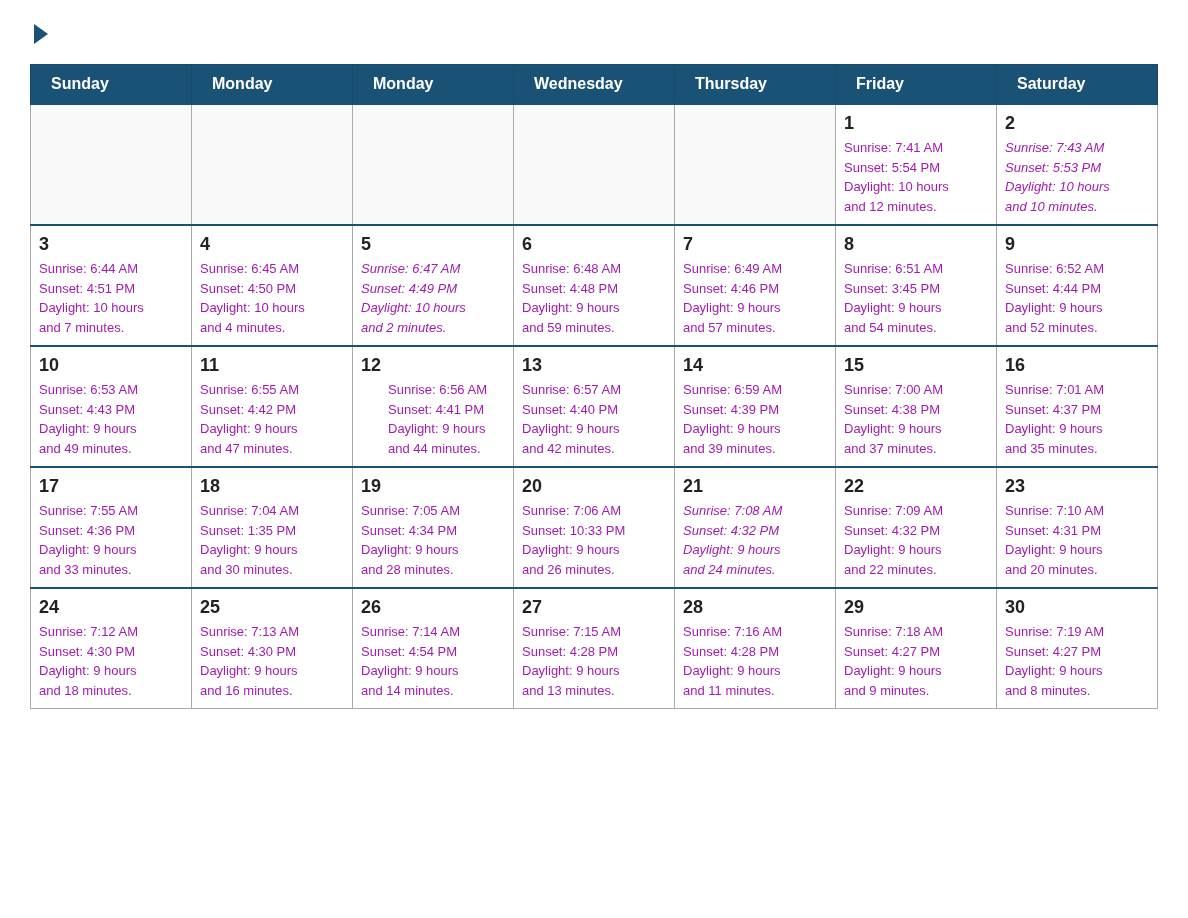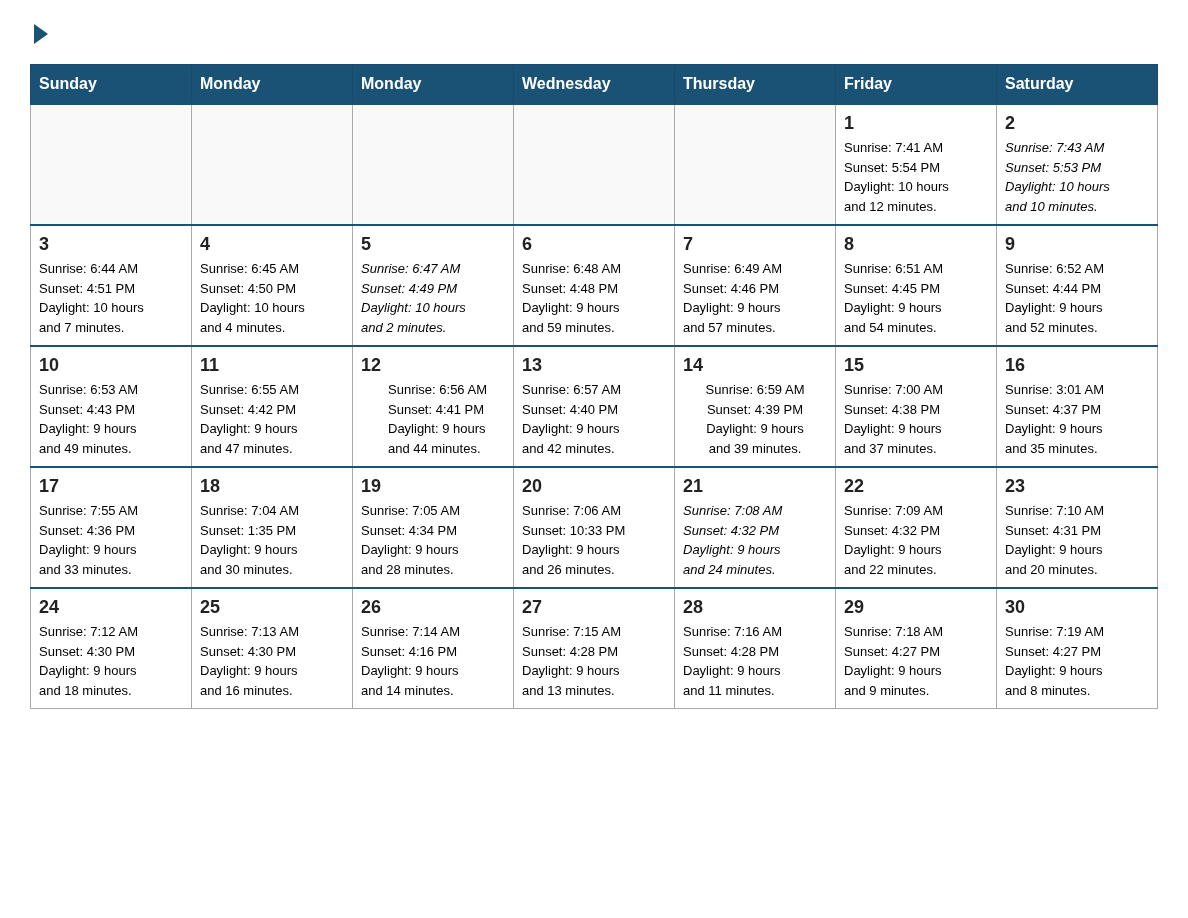--- a/index.html
+++ b/index.html
@@ -63,21 +63,21 @@
     .calendar {
       width: 100%;
       border-collapse: collapse;
       border: 1px solid #999;
     }
     .calendar thead tr th {
       background-color: #1a5276;
       color: #fff;
       font-size: 16px;
       font-weight: bold;
-      padding: 10px 8px;
+      padding: 10px 20px;
       text-align: left;
       border: 1px solid #1a4a6b;
     }
     .calendar tbody tr td {
       vertical-align: top;
       border: 1px solid #aaa;
       padding: 8px 8px;
       width: 14.28%;
       min-height: 110px;
     }
@@ -86,21 +86,21 @@
     }
     .day-number {
       font-size: 18px;
       font-weight: bold;
       color: #222;
       display: block;
       margin-bottom: 4px;
     }
     .day-info {
       font-size: 13px;
-      color: #000000;
+      color: #a21caf;
       line-height: 1.5;
     }
     .empty-cell {
       background: #f9f9f9;
     }
   </style>
 </head>
 <body>
 
 <div class="header-area">
@@ -183,21 +183,21 @@
         <td>
           <span class="day-number">7</span>
           <div class="day-info" style="white-space: pre-line;">Sunrise: 6:49 AM
 Sunset: 4:46 PM
 Daylight: 9 hours
 and 57 minutes.</div>
         </td>
         <td>
           <span class="day-number">8</span>
           <div class="day-info" style="white-space: pre-line;">Sunrise: 6:51 AM
-Sunset: 4:45 PM
+Sunset: 3:45 PM
 Daylight: 9 hours
 and 54 minutes.</div>
         </td>
         <td>
           <span class="day-number">9</span>
           <div class="day-info" style="white-space: pre-line;">Sunrise: 6:52 AM
 Sunset: 4:44 PM
 Daylight: 9 hours
 and 52 minutes.</div>
         </td>
@@ -226,35 +226,35 @@
         </td>
         <td>
           <span class="day-number">13</span>
           <div class="day-info" style="white-space: pre-line;">Sunrise: 6:57 AM
 Sunset: 4:40 PM
 Daylight: 9 hours
 and 42 minutes.</div>
         </td>
         <td>
           <span class="day-number">14</span>
-          <div class="day-info" style="white-space: pre-line; text-align: center;">Sunrise: 6:59 AM
+          <div class="day-info" style="white-space: pre-line;">Sunrise: 6:59 AM
 Sunset: 4:39 PM
 Daylight: 9 hours
 and 39 minutes.</div>
         </td>
         <td>
           <span class="day-number">15</span>
           <div class="day-info" style="white-space: pre-line;">Sunrise: 7:00 AM
 Sunset: 4:38 PM
 Daylight: 9 hours
 and 37 minutes.</div>
         </td>
         <td>
           <span class="day-number">16</span>
-          <div class="day-info" style="white-space: pre-line;">Sunrise: 3:01 AM
+          <div class="day-info" style="white-space: pre-line;">Sunrise: 7:01 AM
 Sunset: 4:37 PM
 Daylight: 9 hours
 and 35 minutes.</div>
         </td>
       </tr>
       <tr>
         <td>
           <span class="day-number">17</span>
           <div class="day-info" style="white-space: pre-line;">Sunrise: 7:55 AM
 Sunset: 4:36 PM
@@ -315,21 +315,21 @@
         <td>
           <span class="day-number">25</span>
           <div class="day-info" style="white-space: pre-line;">Sunrise: 7:13 AM
 Sunset: 4:30 PM
 Daylight: 9 hours
 and 16 minutes.</div>
         </td>
         <td>
           <span class="day-number">26</span>
           <div class="day-info" style="white-space: pre-line;">Sunrise: 7:14 AM
-Sunset: 4:16 PM
+Sunset: 4:54 PM
 Daylight: 9 hours
 and 14 minutes.</div>
         </td>
         <td>
           <span class="day-number">27</span>
           <div class="day-info" style="white-space: pre-line;">Sunrise: 7:15 AM
 Sunset: 4:28 PM
 Daylight: 9 hours
 and 13 minutes.</div>
         </td>

